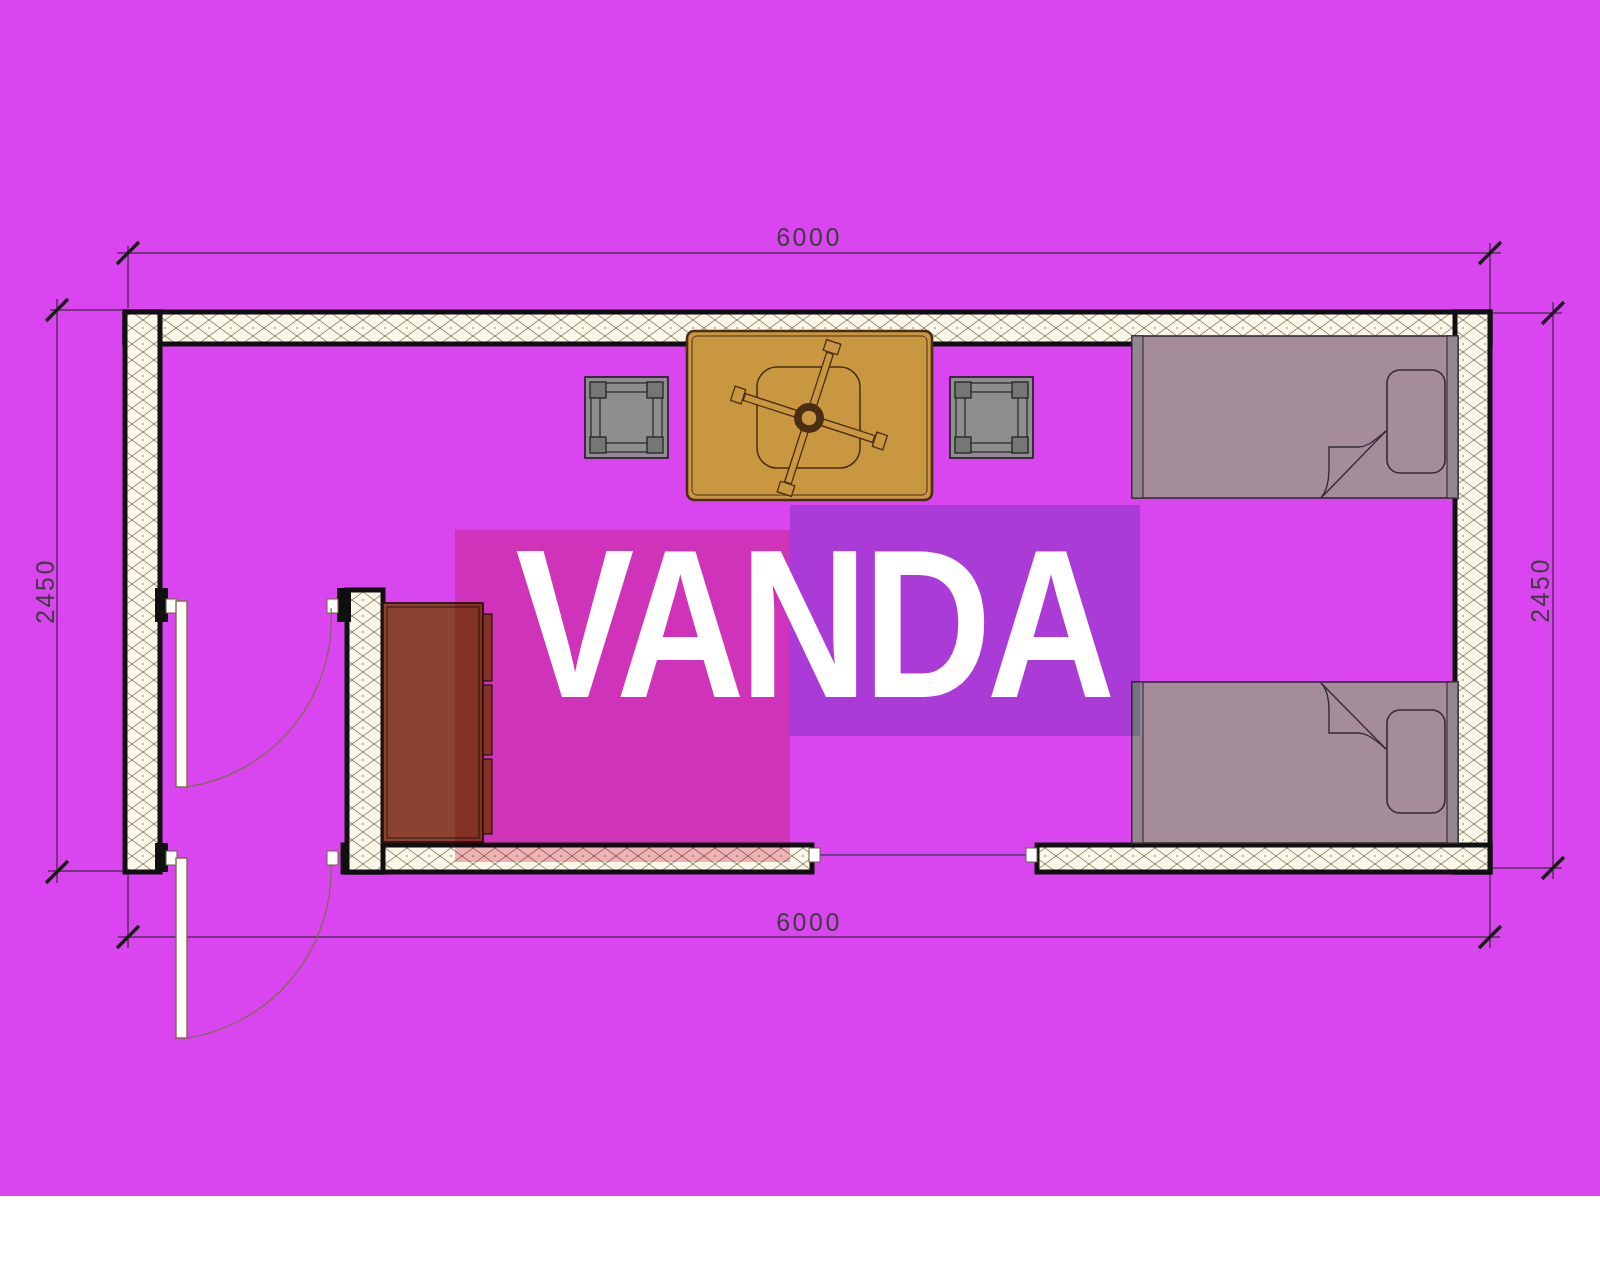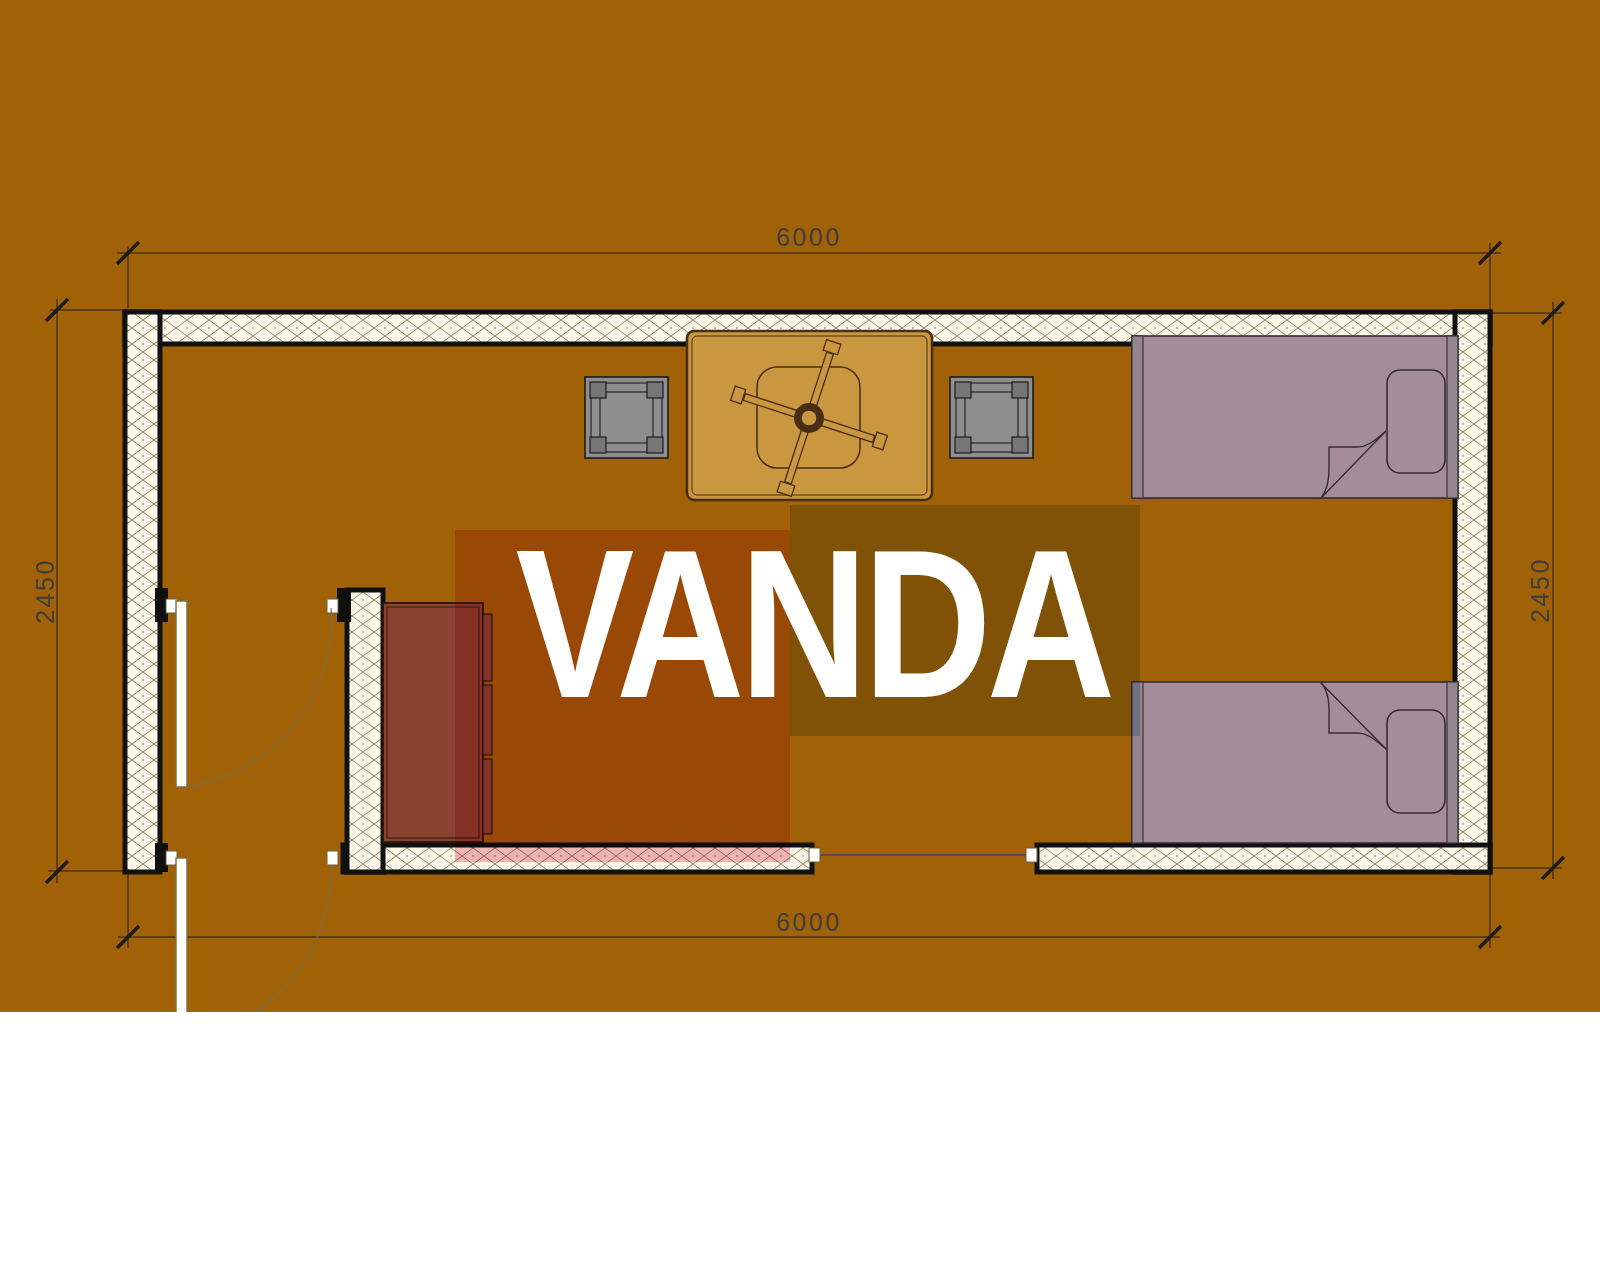--- a/index.html
+++ b/index.html
@@ -1,16 +1,16 @@
 <!DOCTYPE html>
 <html style="--wall: #101010; --hatch_line: #8f815c; --hatch_bg: #faf6ea; --dim_line: #1c1c1c; --dim_text: #3d3d3d; --door: #7d6c48; --window: #3f4470; --table: #c9973f; --table_line: #4a2e14; --stool: #8e8e8e; --stool_leg: #767676; --stool_line: #1c1c1c; --bed: #a48d98; --bed_bar: #93868f; --bed_line: #372a38; --cabinet: #8a4330; --cabinet_line: #2c150e; --pink: #f4bac6; --blue: #c9d6e6; --letters: #ffffff;"><head>
 <meta charset="utf-8">
 <style>
   html,body{margin:0;padding:0;background:#ffffff;}
-  .canvas{position:relative;width:1600px;height:1012px;background:#a16207;overflow:hidden;
+  .canvas{position:relative;width:1600px;height:1196px;background:#d946ef;overflow:hidden;
           font-family:"Liberation Sans",sans-serif;}
   .plan-svg{position:absolute;left:0;top:0;}
 
   
   .wall{fill:url(#hatch);stroke:var(--wall);stroke-width:5;}
   .solid{fill:var(--wall);stroke:none;}
   .jamb{fill:#ffffff;stroke:#6e5f3c;stroke-width:1;}
   .leaf{fill:#fffdf6;stroke:var(--door);stroke-width:1.4;}
   .swing{fill:none;stroke:var(--door);stroke-width:1.2;}
   .winline{stroke:var(--window);stroke-width:1.7;}

